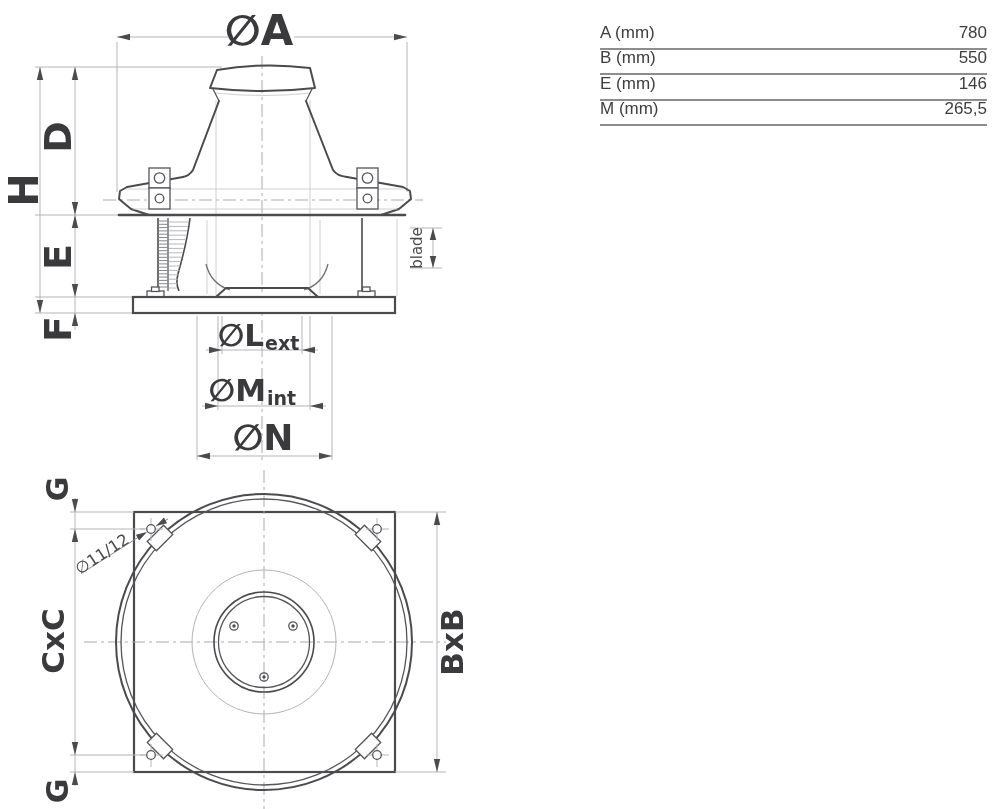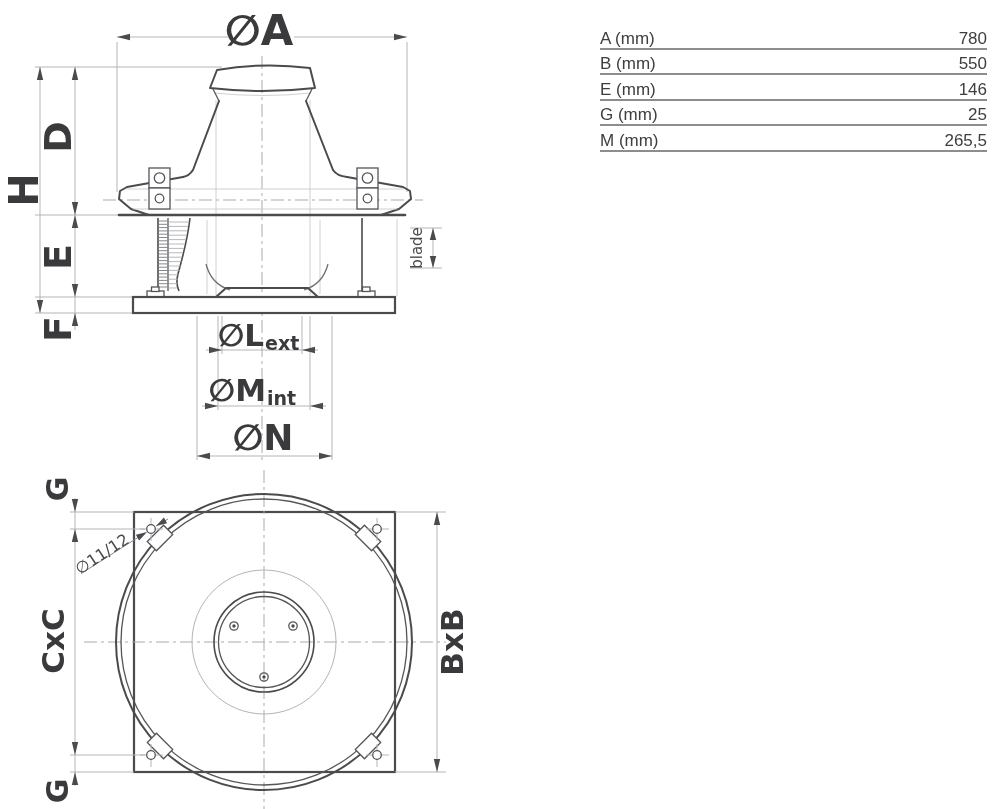--- a/index.html
+++ b/index.html
@@ -18,21 +18,21 @@
   .cl {stroke:#a8abae;stroke-width:1;fill:none;stroke-dasharray:13 4 3 4;}
   .bell{stroke:#6f7275;stroke-width:1.3;fill:none;}
   .ldr{stroke:#85888b;stroke-width:1;fill:none;}
   .arr{fill:#4b4b4e;stroke:none;}
   .lbl{font-family:"DejaVu Sans","Liberation Sans",sans-serif;font-weight:600;fill:#3a393c;}
   .lbl-r{font-family:"DejaVu Sans","Liberation Sans",sans-serif;font-weight:400;fill:#4a494c;}
   
   .tbl{position:absolute;left:600px;top:24px;width:387px;}
   .trow{height:25.6px;box-sizing:border-box;border-bottom:2px solid #8d8d90;
         display:flex;justify-content:space-between;align-items:flex-end;
-        padding-bottom:1px;font-size:17px;line-height:1;color:#403d3f;}
+        padding-bottom:7px;font-size:17px;line-height:1;color:#403d3f;}
   .trow .lab{text-align:left;}
   .trow .val{}
 </style>
 </head>
 <body>
 
 <div class="canvas">
 
   <svg width="560" height="809" viewBox="0 0 560 809">
 
@@ -283,21 +283,17 @@
       </div>
     <div class="trow">
         <span class="lab">B (mm)</span>
         <span class="val">550</span>
       </div>
     <div class="trow">
         <span class="lab">E (mm)</span>
         <span class="val">146</span>
       </div>
     <div class="trow">
-        <span class="lab">G (mm)</span>
-        <span class="val">25</span>
-      </div>
-    <div class="trow">
         <span class="lab">M (mm)</span>
         <span class="val">265,5</span>
       </div>
   </div>
 </div>
 
 </body></html>

